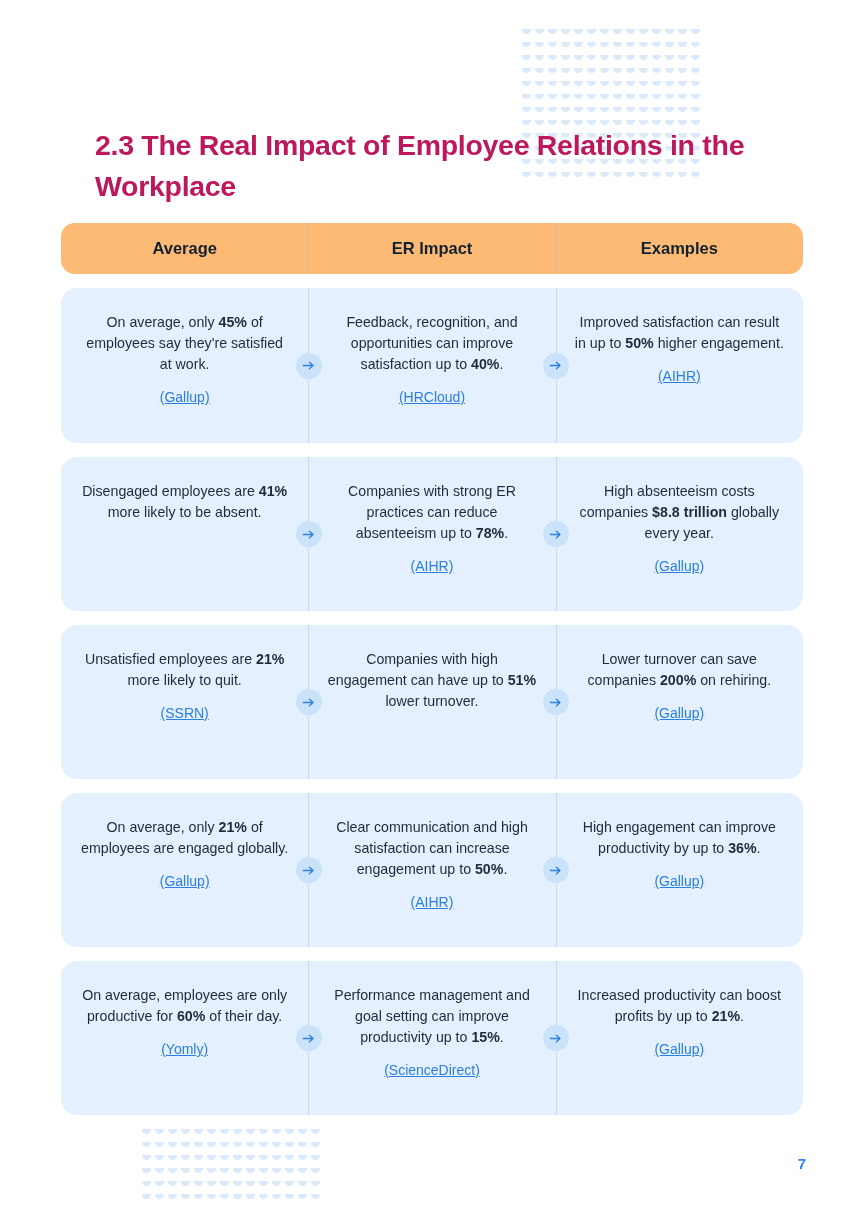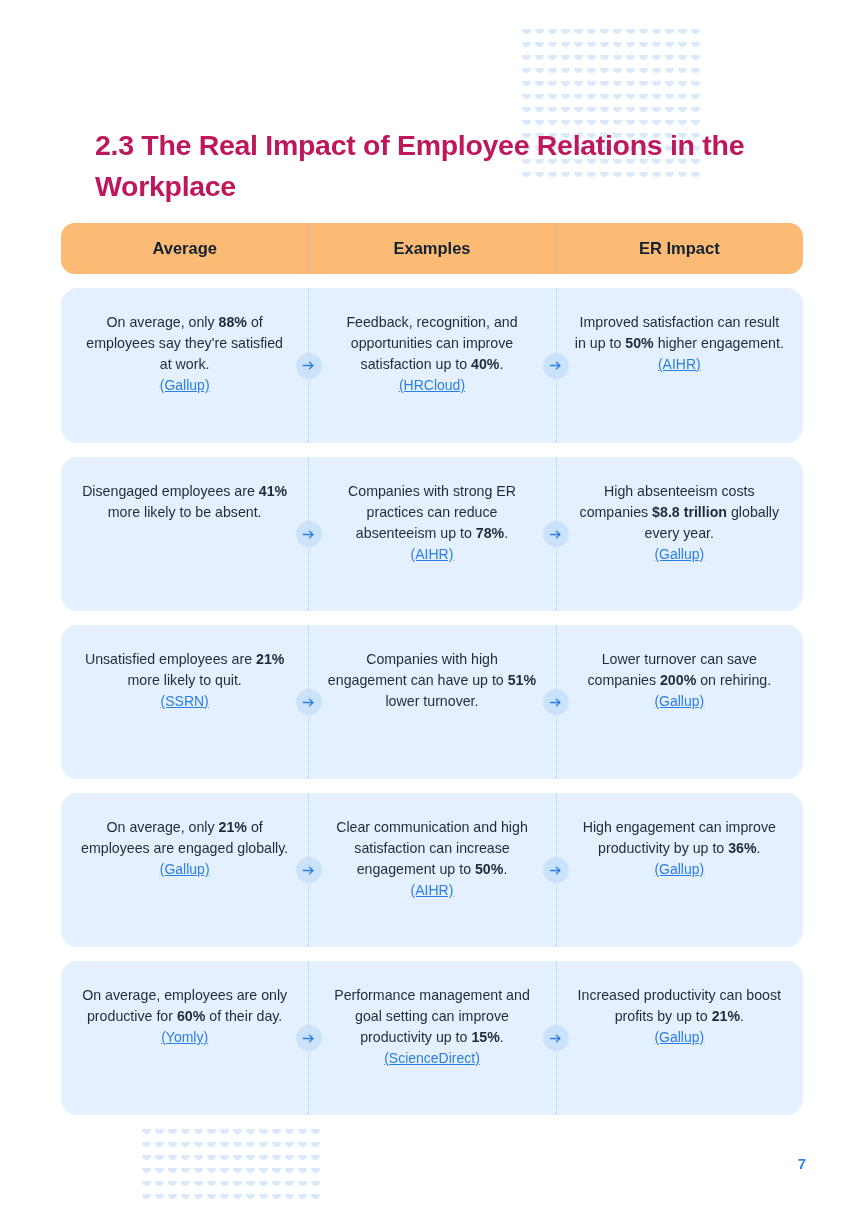--- a/index.html
+++ b/index.html
@@ -129,20 +129,21 @@
     line-height: 21px;
     color: #1f2b38;
     z-index: 2;
   }
   .cell .stat {
     display: block;
   }
   .cell b { font-weight: bold; }
   .cell .src {
     display: block;
+    margin-top: 12px;
     color: #2b7fe0;
     text-decoration: underline;
     font-size: 14px;
   }
 
   
   .arrow {
     position: absolute;
     width: 26px;
     height: 26px;
@@ -343,30 +344,30 @@
     <span class="dot"></span>
     <span class="dot"></span>
   </div>
 
 <h1 id="page-title">2.3 The Real Impact of Employee Relations in the Workplace</h1>
 
 <div id="impact-table">
 
   <div class="table-header">
     <div class="col">Average</div>
+    <div class="col">ER Impact</div>
     <div class="col">Examples</div>
-    <div class="col">ER Impact</div>
     <div class="hdr-div d1"></div>
     <div class="hdr-div d2"></div>
   </div>
 
   <div id="rows-container">
       <div class="table-row r1">
         <div class="cell">
-          <span class="stat">On average, only <b>88%</b> of employees say they're satisfied at work.</span>
+          <span class="stat">On average, only <b>45%</b> of employees say they're satisfied at work.</span>
           <a class="src" href="#">(Gallup)</a>
         </div>
         <div class="cell">
           <span class="stat">Feedback, recognition, and opportunities can improve satisfaction up to <b>40%</b>.</span>
           <a class="src" href="#">(HRCloud)</a>
         </div>
         <div class="cell">
           <span class="stat">Improved satisfaction can result in up to <b>50%</b> higher engagement.</span>
           <a class="src" href="#">(AIHR)</a>
         </div>

